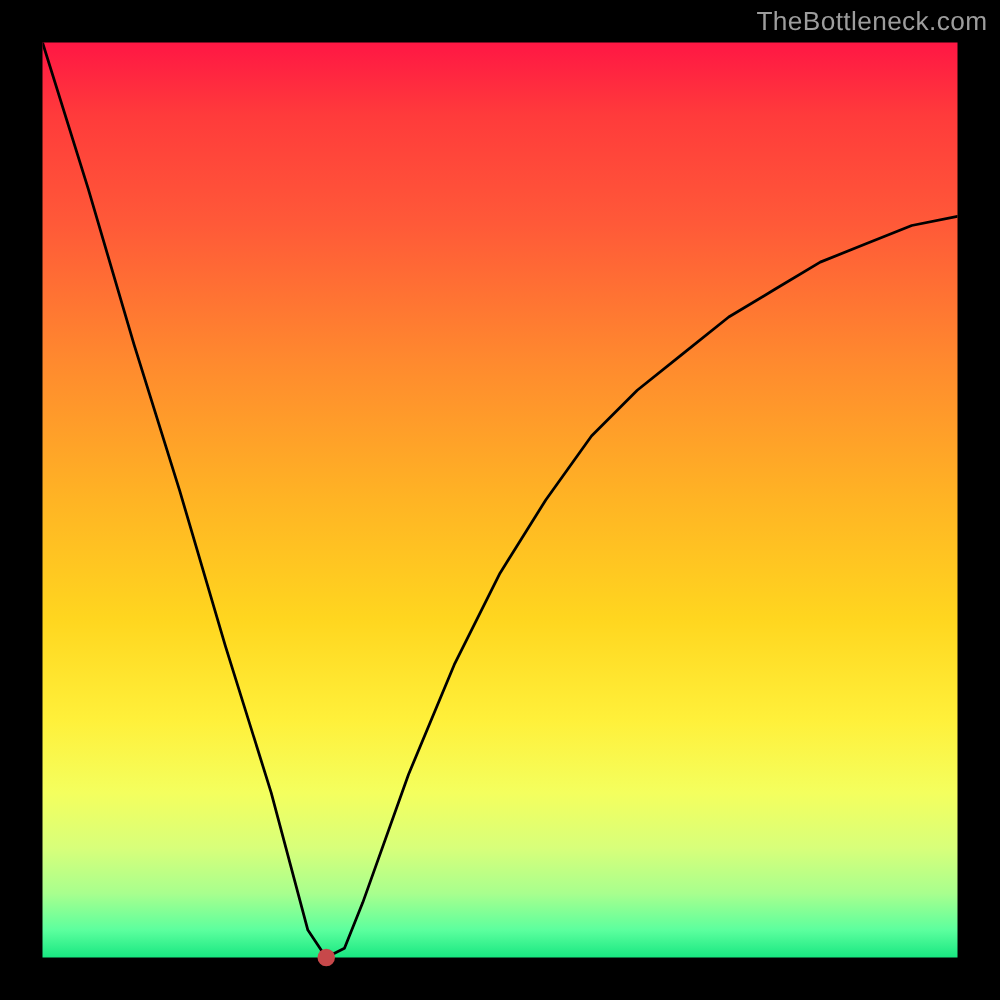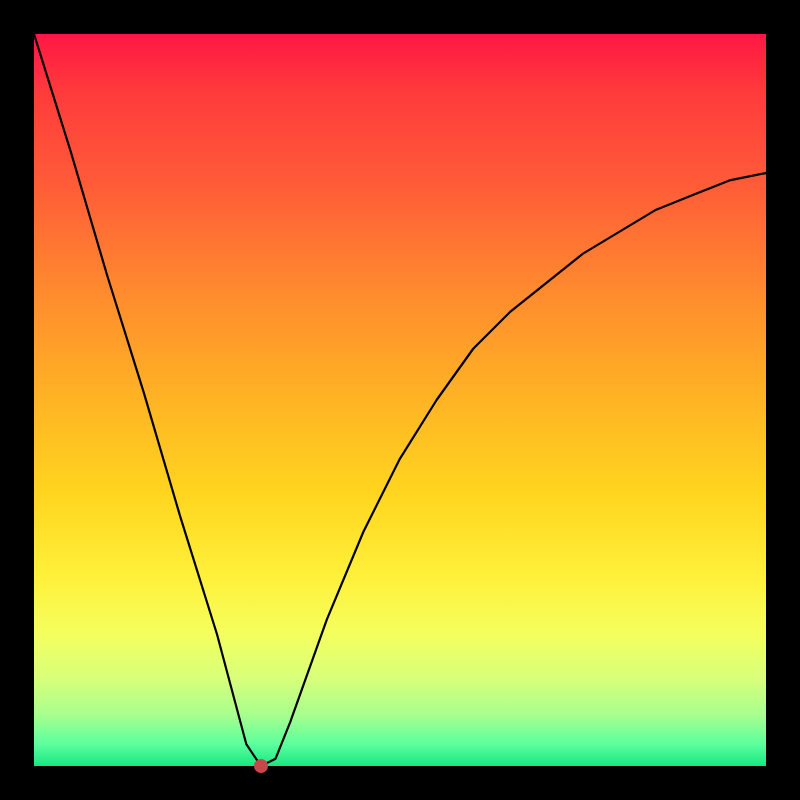--- a/index.html
+++ b/index.html
@@ -78,13 +78,14 @@
 <div class="frame">
   <div class="plot-area">
 
     <svg class="curve" viewBox="0 0 732 732" preserveAspectRatio="none">
       <path d="M0.00 0.00 L36.60 117.12 L73.20 241.56 L109.80 358.68 L146.40 483.12 L183.00 600.24 L212.28 710.04 L226.92 732.00 L241.56 724.68 L256.20 688.08 L292.80 585.60 L329.40 497.76 L366.00 424.56 L402.60 366.00 L439.20 314.76 L475.80 278.16 L512.40 248.88 L549.00 219.60 L585.60 197.64 L622.20 175.68 L658.80 161.04 L695.40 146.40 L732.00 139.08"></path>
     </svg>
 
     <div class="red-dot" style="left: 226.92px; top: 732px; background: rgb(199, 72, 74);"></div>
   </div>
 
+  <div class="watermark">TheBottleneck.com</div>
 </div>
 
 </body></html>

